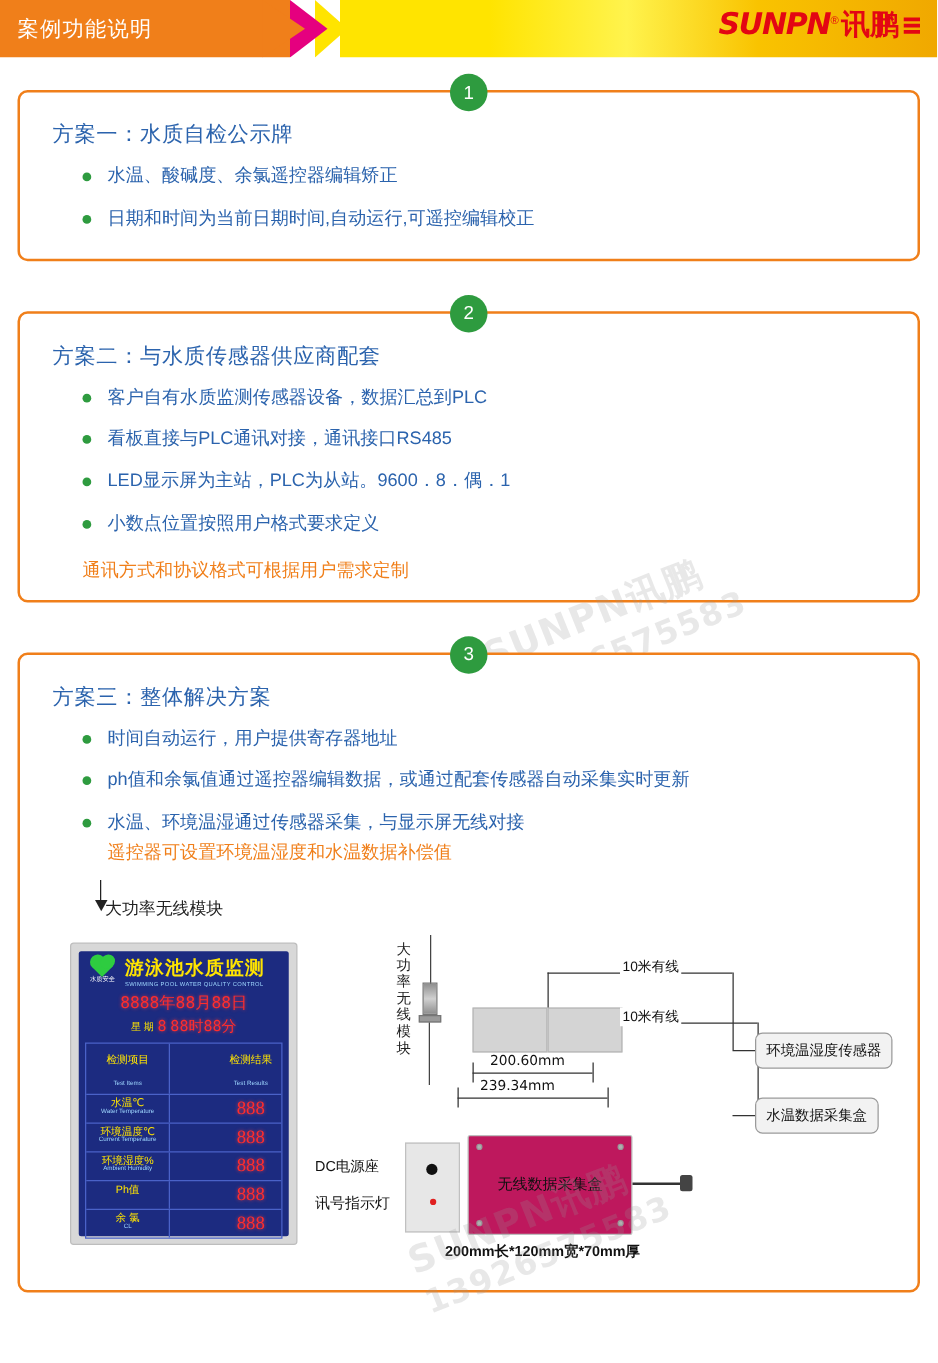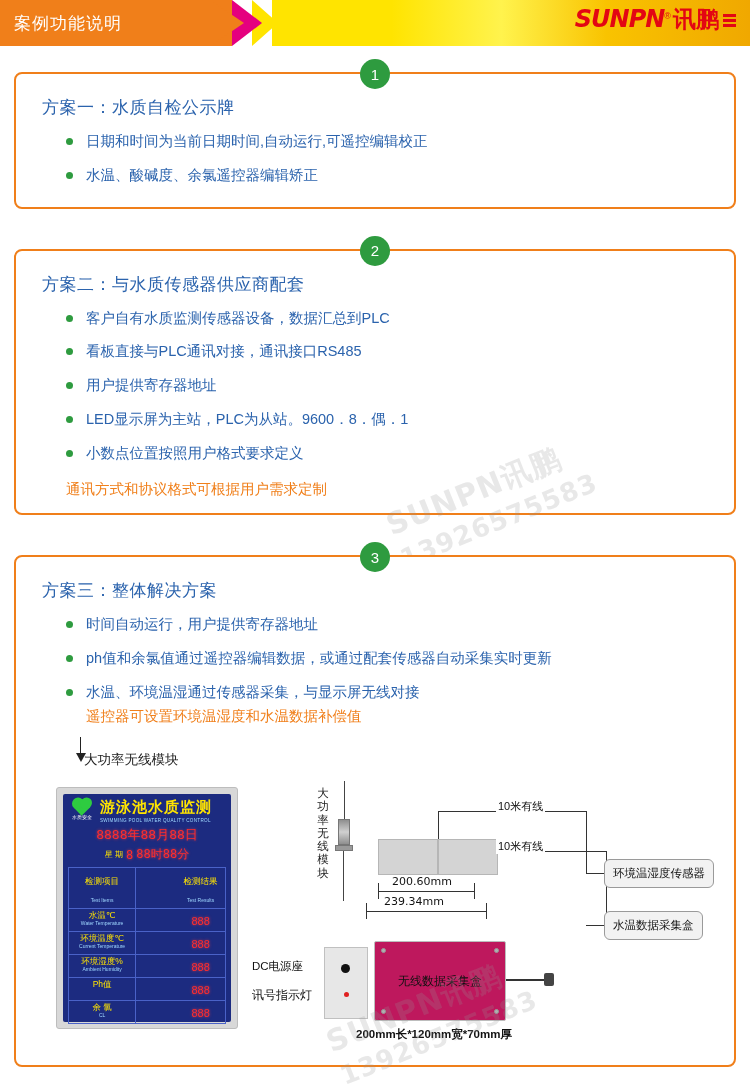--- a/index.html
+++ b/index.html
@@ -263,21 +263,21 @@
     text-align: center;
   }
   .led-td-r {
     width: 42%;
     padding: 2px 2px;
     text-align: center;
   }
   .cn-lbl { color: #ffe400; font-size: 8.5px; line-height: 1.1; display:block; }
   .en-lbl { color: #9fd7ff; font-size: 5px; line-height: 1.1; display:block; }
   .res-dgt {
-    color: #ff2d2d; font-family: Liberation Sans, sans-serif; font-size: 11px;
+    color: #ff2d2d; font-family: Liberation Serif, serif; font-size: 15px;
     text-shadow: 0 0 3px rgba(255,60,60,0.8);
   }
   .hdr-cn { color:#ffe400; font-size: 8.5px; }
   .hdr-en { color:#9fd7ff; font-size: 5px; }
 
   
   .d-vertical-label {
     position: absolute; left: 290px; top: 36px;
     width: 14px;
     font-size: 11.5px; color: #222; line-height: 1.15;
@@ -400,32 +400,31 @@
           <i></i>
           <i></i>
         </span>
     </div>
   </div>
 
   <div class="section" id="sec1">
     <div class="badge">1</div>
     <div class="sec-title">方案一：水质自检公示牌</div>
     <ul class="bullets">
+      <li>水温、酸碱度、余氯遥控器编辑矫正</li>
       <li>日期和时间为当前日期时间,自动运行,可遥控编辑校正</li>
-      <li>水温、酸碱度、余氯遥控器编辑矫正</li>
     </ul>
   </div>
 
   <div class="section" id="sec2">
     <div class="badge">2</div>
     <div class="sec-title">方案二：与水质传感器供应商配套</div>
     <ul class="bullets">
       <li>客户自有水质监测传感器设备，数据汇总到PLC</li>
       <li>看板直接与PLC通讯对接，通讯接口RS485</li>
-      <li>用户提供寄存器地址</li>
       <li>LED显示屏为主站，PLC为从站。9600．8．偶．1</li>
       <li>小数点位置按照用户格式要求定义</li>
     </ul>
     <div class="note-orange">通讯方式和协议格式可根据用户需求定制</div>
     <div class="watermark" style="left: 370px; top: 215px;">
       <span>SUNPN讯鹏</span>
       <span class="wm2">13926575583</span>
     </div>
   </div>
 

